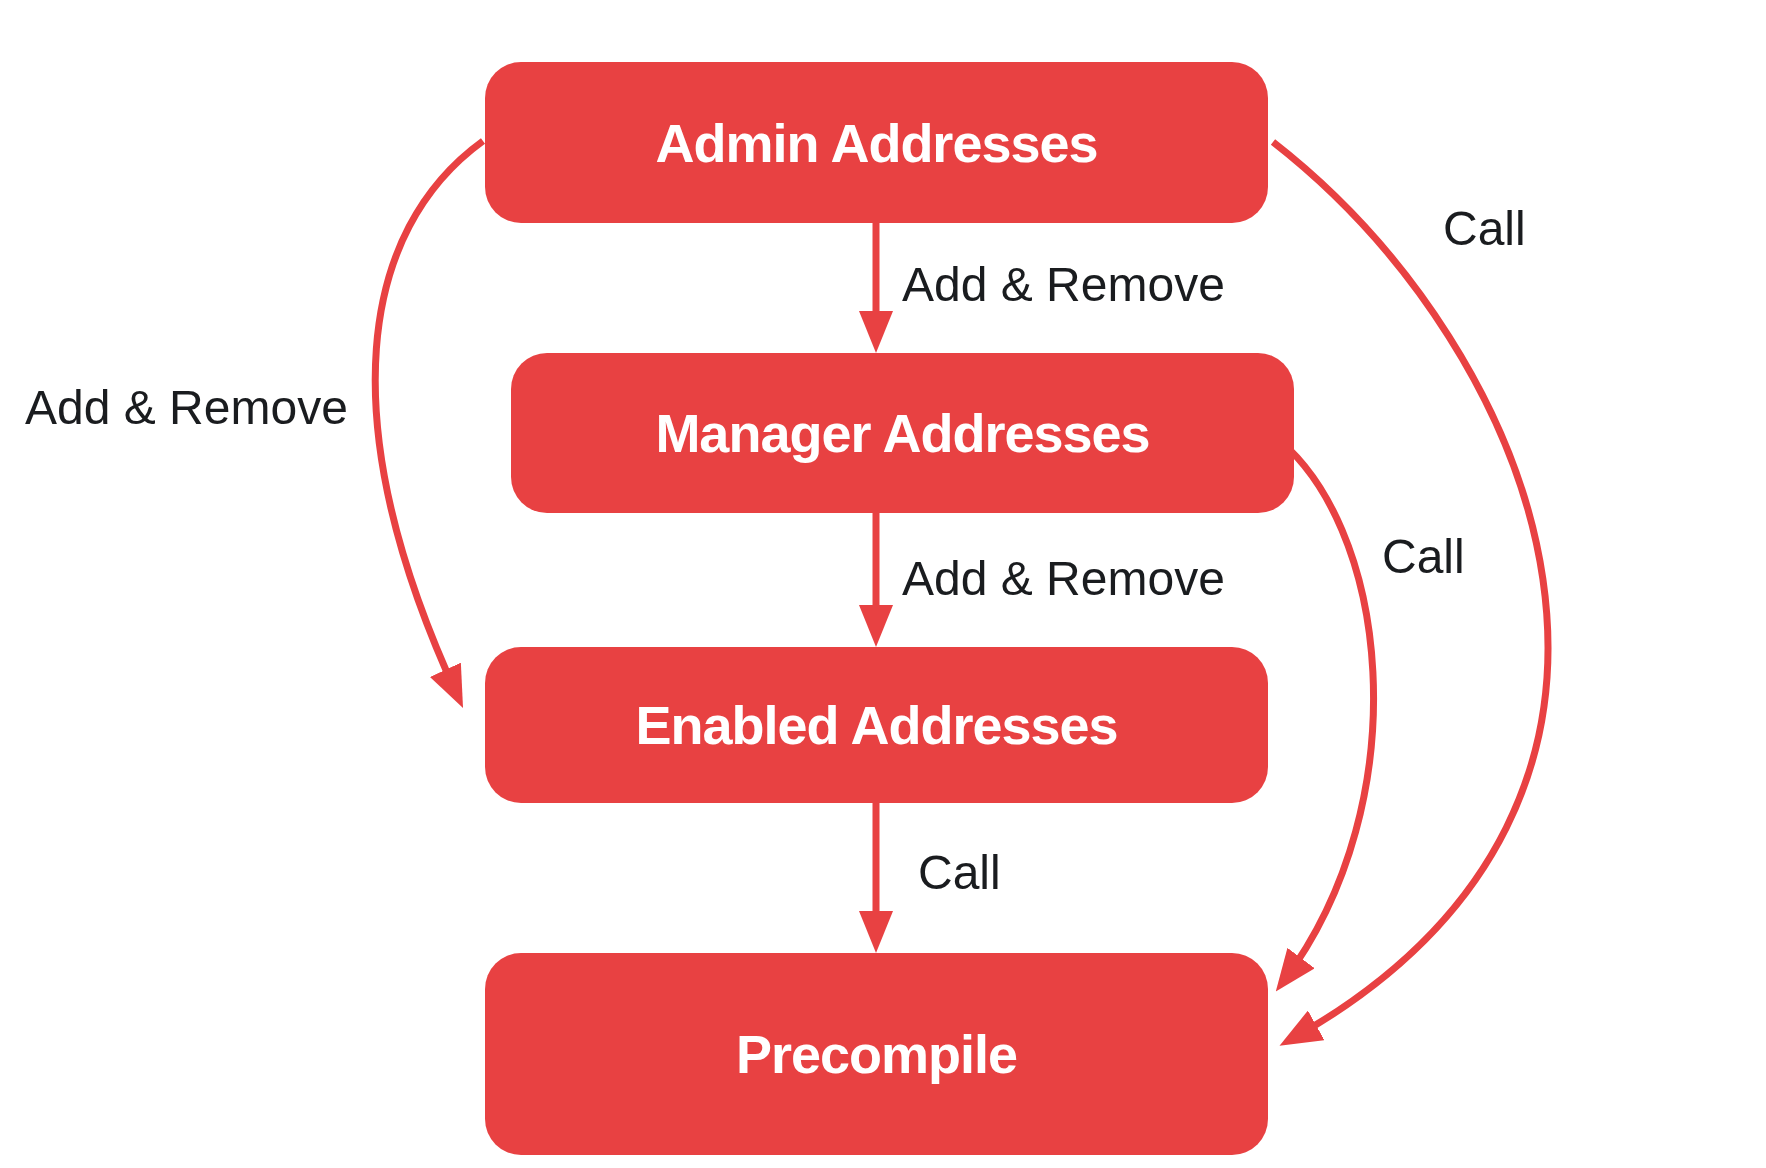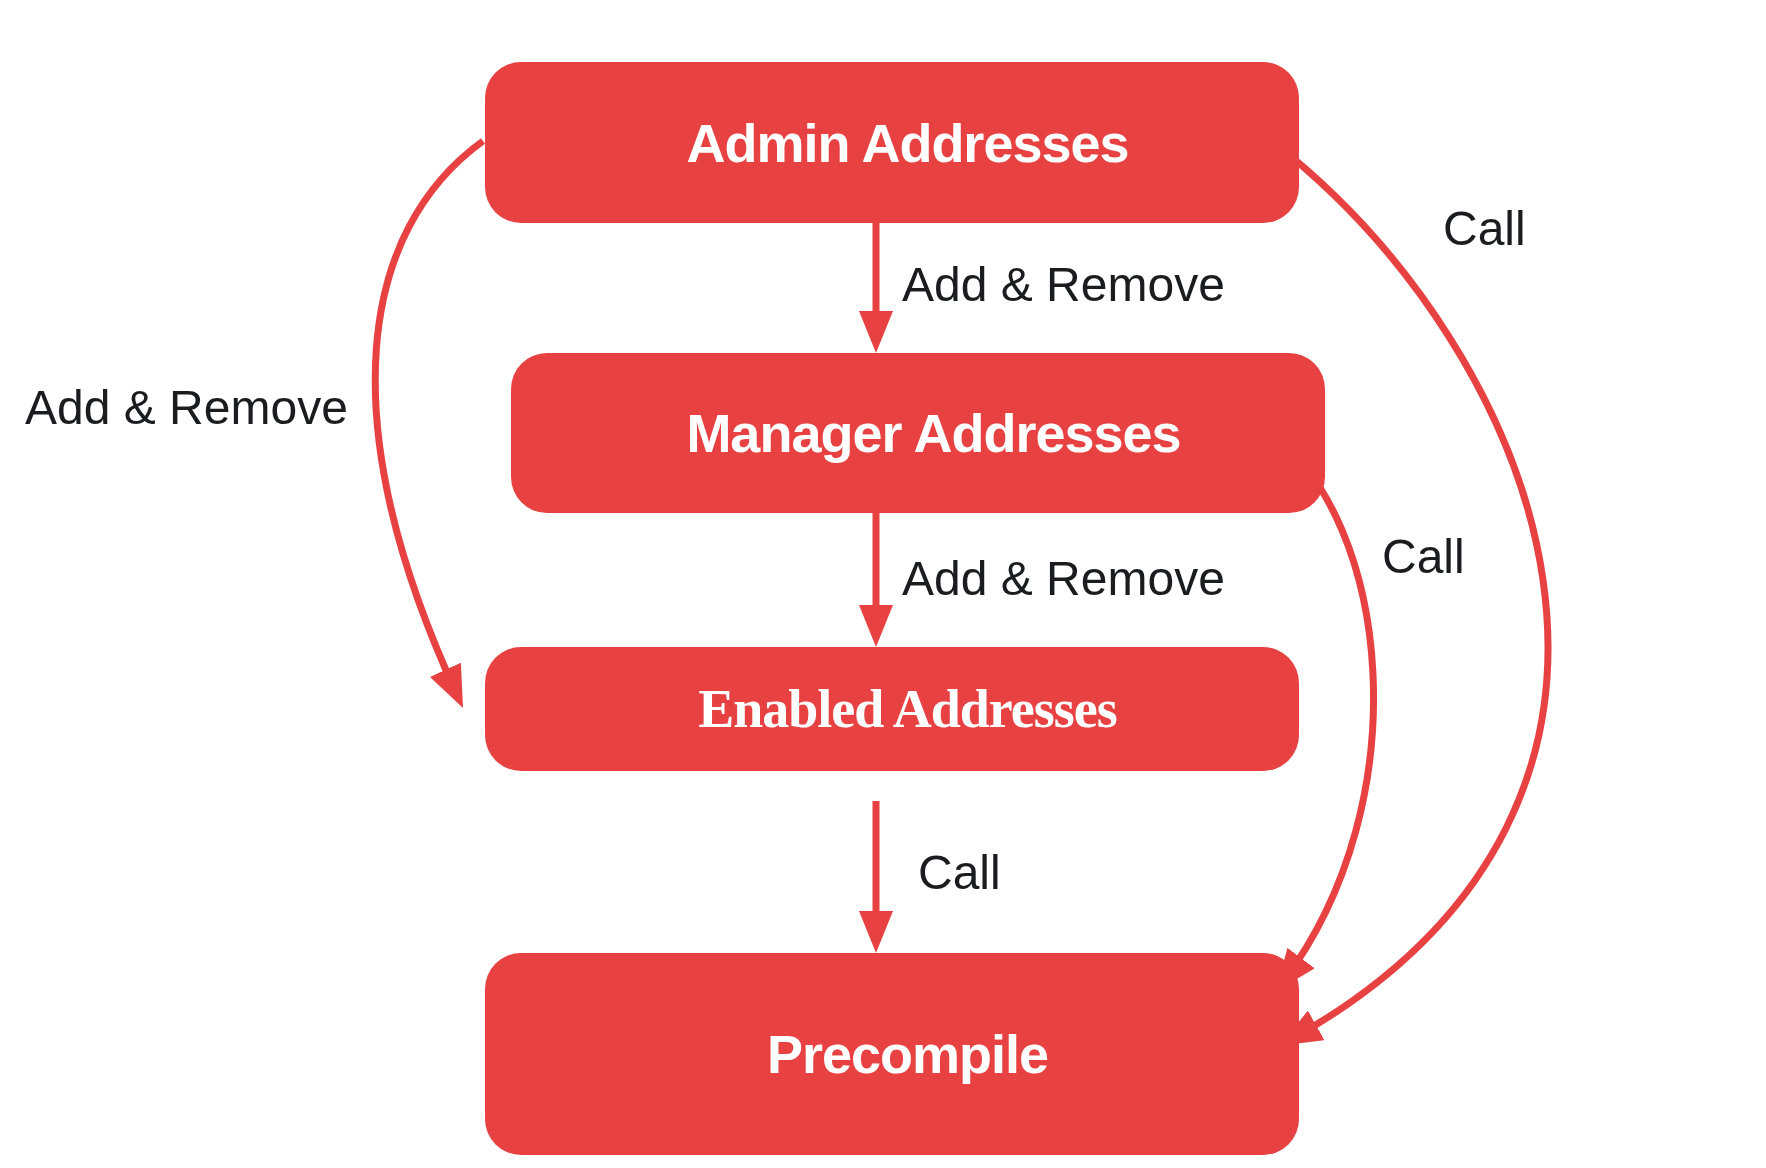--- a/index.html
+++ b/index.html
@@ -39,21 +39,20 @@
     border-radius: 36px;
     background: var(--node-fill, #E84142);
     color: var(--node-text, #ffffff);
     font-weight: 700;
     font-size: 54px;
     letter-spacing: -1px;
     display: flex;
     align-items: center;
     justify-content: center;
     white-space: nowrap;
-    padding-left: 31px;
   }
   .edge-label {
     position: absolute;
     transform: translateY(-50%);
     font-size: 48px;
     font-weight: 400;
     color: var(--edge-label-text, #1A1C1F);
     white-space: nowrap;
     line-height: 1.1;
   }
@@ -73,21 +72,21 @@
     <path class="edge" d="M 876 221 L 876 341"></path>
     <path class="edge" d="M 876 511 L 876 635"></path>
     <path class="edge" d="M 876 801 L 876 941"></path>
     <path class="edge" d="M 483 141 C 360 230, 330 420, 458 697"></path>
     <path class="edge" d="M 1273 142 C 1540 350, 1720 800, 1290 1040"></path>
     <path class="edge" d="M 1270 433 C 1390 520, 1420 800, 1283 982"></path>
   </svg>
 
   <div class="node" style="top:62px;  height:161px;">Admin Addresses</div>
   <div class="node" style="top:353px; height:160px;margin-left:26px;">Manager Addresses</div>
-  <div class="node" style="top:647px; height:124px;font-family:Liberation Serif, serif;">Enabled Addresses</div>
+  <div class="node" style="top:647px; height:156px;">Enabled Addresses</div>
   <div class="node" style="top:953px; height:202px;">Precompile</div>
 
   <div class="edge-label" style="left:902px;  top:285px;">Add &amp; Remove</div>
   <div class="edge-label" style="left:902px;  top:579px;">Add &amp; Remove</div>
   <div class="edge-label" style="left:918px;  top:873px;">Call</div>
   <div class="edge-label" style="left:25px;   top:408px;">Add &amp; Remove</div>
   <div class="edge-label" style="left:1443px; top:229px;">Call</div>
   <div class="edge-label" style="left:1382px; top:557px;">Call</div>
 
 </div>

